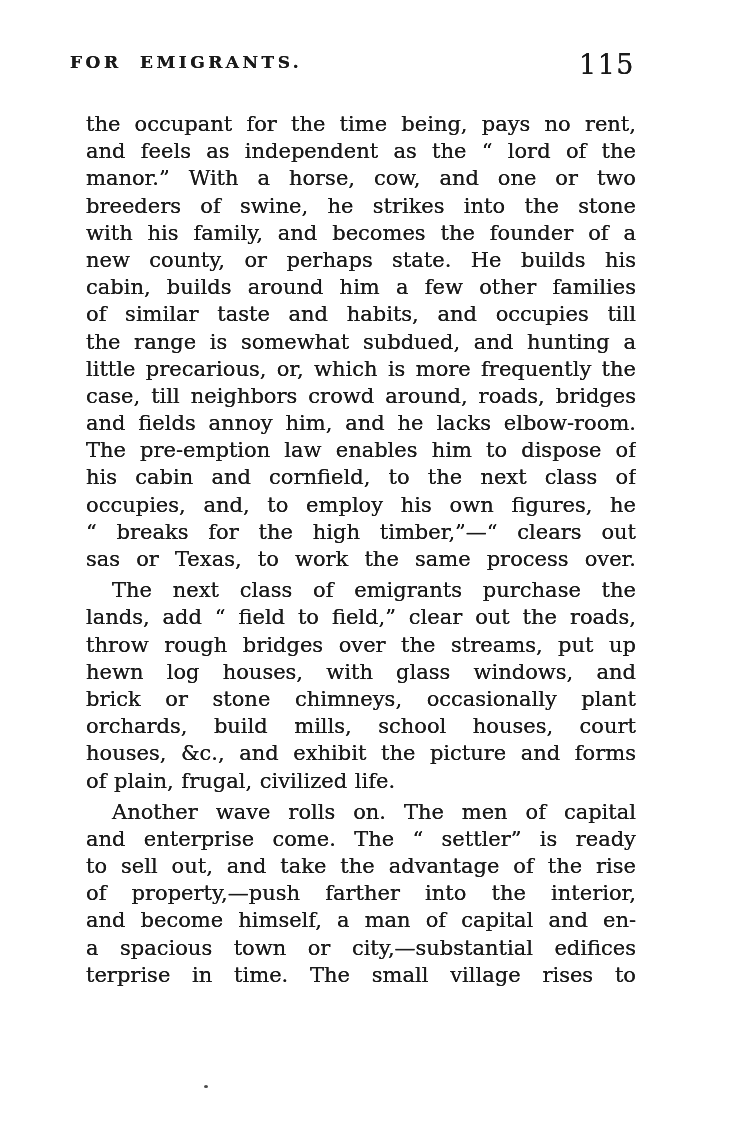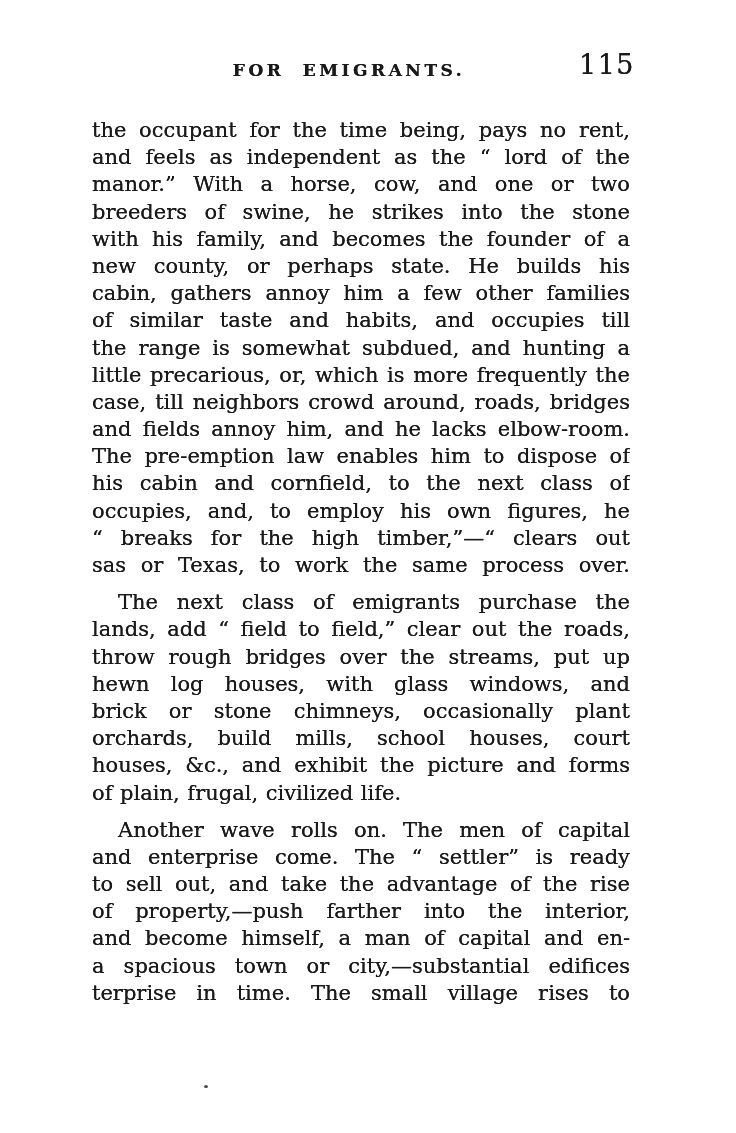--- a/index.html
+++ b/index.html
@@ -17,24 +17,24 @@
   }
   .page {
     position: relative;
     width: 736px;
     height: 1133px;
     background: var(--paper);
     overflow: hidden;
   }
   .running-title {
     position: absolute;
-    top: 60px;
+    top: 52px;
     left: 70px;
     width: 558px;
-    text-align: center;
+    text-align: left;
     font-size: 17px;
     font-weight: bold;
     letter-spacing: 3.5px;
     word-spacing: 9px;
     text-shadow: 0 0 0.5px currentColor;
     white-space: nowrap;
   }
   .page-number {
     position: absolute;
     top: 50px;
@@ -47,21 +47,21 @@
   }
   .text-block {
     position: absolute;
     top: 107px;
     left: 82px;
     width: 558px;
     font-size: 21px;
     line-height: 27.2px;
     text-shadow: 0 0 0.6px currentColor;
   }
-  .paragraph { margin: 10px; }
+  .paragraph { margin: 4px; }
   .line {
     height: 27.2px;
     overflow: hidden;
     text-align: justify;
     text-align-last: justify;
     word-spacing: 1px;
   }
   .line.indent { text-indent: 26px; }
   .line.no-justify { text-align-last: left; }
   .speck {
@@ -81,21 +81,21 @@
   <div class="running-title">FOR EMIGRANTS.</div>
   <div class="page-number">115</div>
   <div class="text-block">
       <div class="paragraph">
         <div class="line">the occupant for the time being, pays no rent,</div>
         <div class="line">and feels as independent as the “ lord of the</div>
         <div class="line">manor.” With a horse, cow, and one or two</div>
         <div class="line">breeders of swine, he strikes into the stone</div>
         <div class="line">with his family, and becomes the founder of a</div>
         <div class="line">new county, or perhaps state. He builds his</div>
-        <div class="line">cabin, gathers annoy him a few other families</div>
+        <div class="line">cabin, builds around him a few other families</div>
         <div class="line">of similar taste and habits, and occupies till</div>
         <div class="line">the range is somewhat subdued, and hunting a</div>
         <div class="line">little precarious, or, which is more frequently the</div>
         <div class="line">case, till neighbors crowd around, roads, bridges</div>
         <div class="line">and fields annoy him, and he lacks elbow-room.</div>
         <div class="line">The pre-emption law enables him to dispose of</div>
         <div class="line">his cabin and cornfield, to the next class of</div>
         <div class="line">occupies, and, to employ his own figures, he</div>
         <div class="line">“ breaks for the high timber,”—“ clears out</div>
         <div class="line">sas or Texas, to work the same process over.</div>

